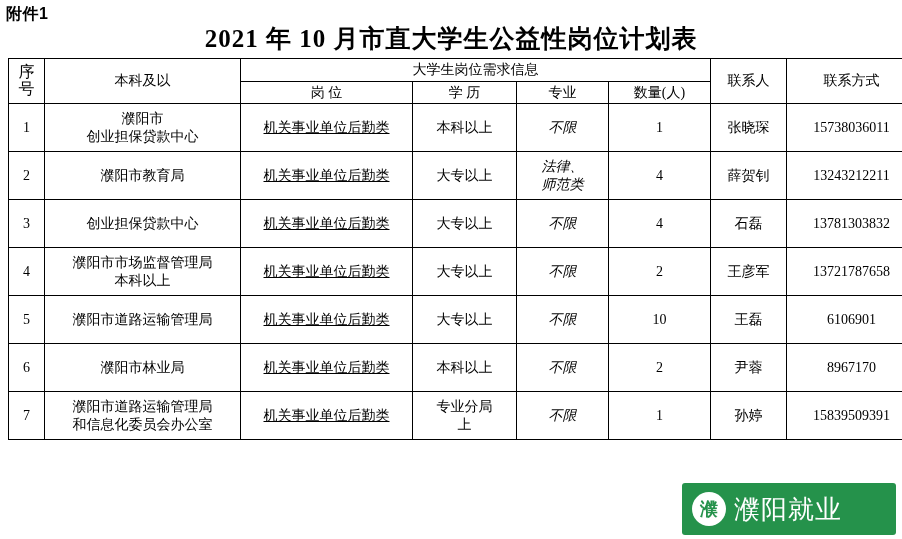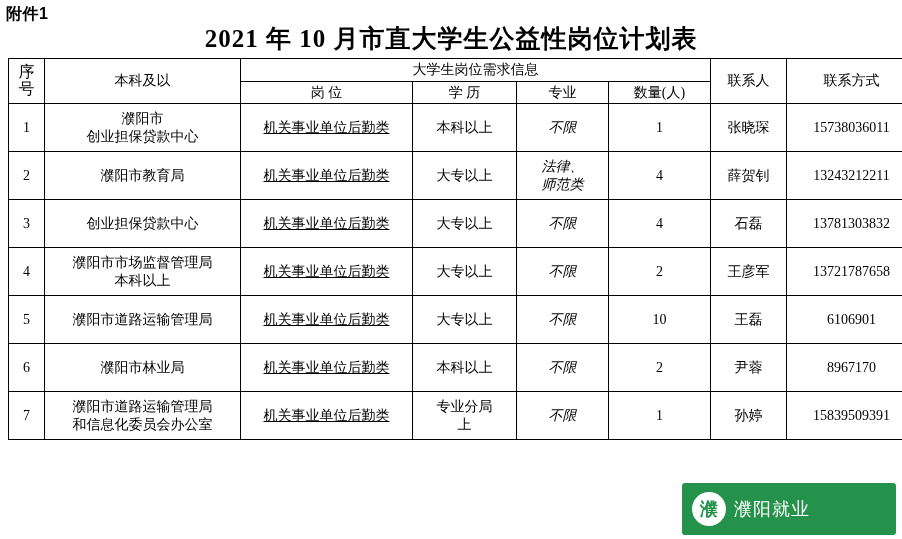--- a/index.html
+++ b/index.html
@@ -106,21 +106,21 @@
     color: #158a3e;
     display: flex;
     align-items: center;
     justify-content: center;
     font-size: 18px;
     font-weight: bold;
     flex: 0 0 auto;
     font-family: "Liberation Sans", sans-serif;
   }
   .wm-text {
-    font-size: 18px;
+    font-size: 26px;
     font-family: "Liberation Sans", sans-serif;
     letter-spacing: 1px;
     white-space: nowrap;
   }
 </style>
 </head>
 <body>
 
 <div class="attachment-label">附件1</div>
 

